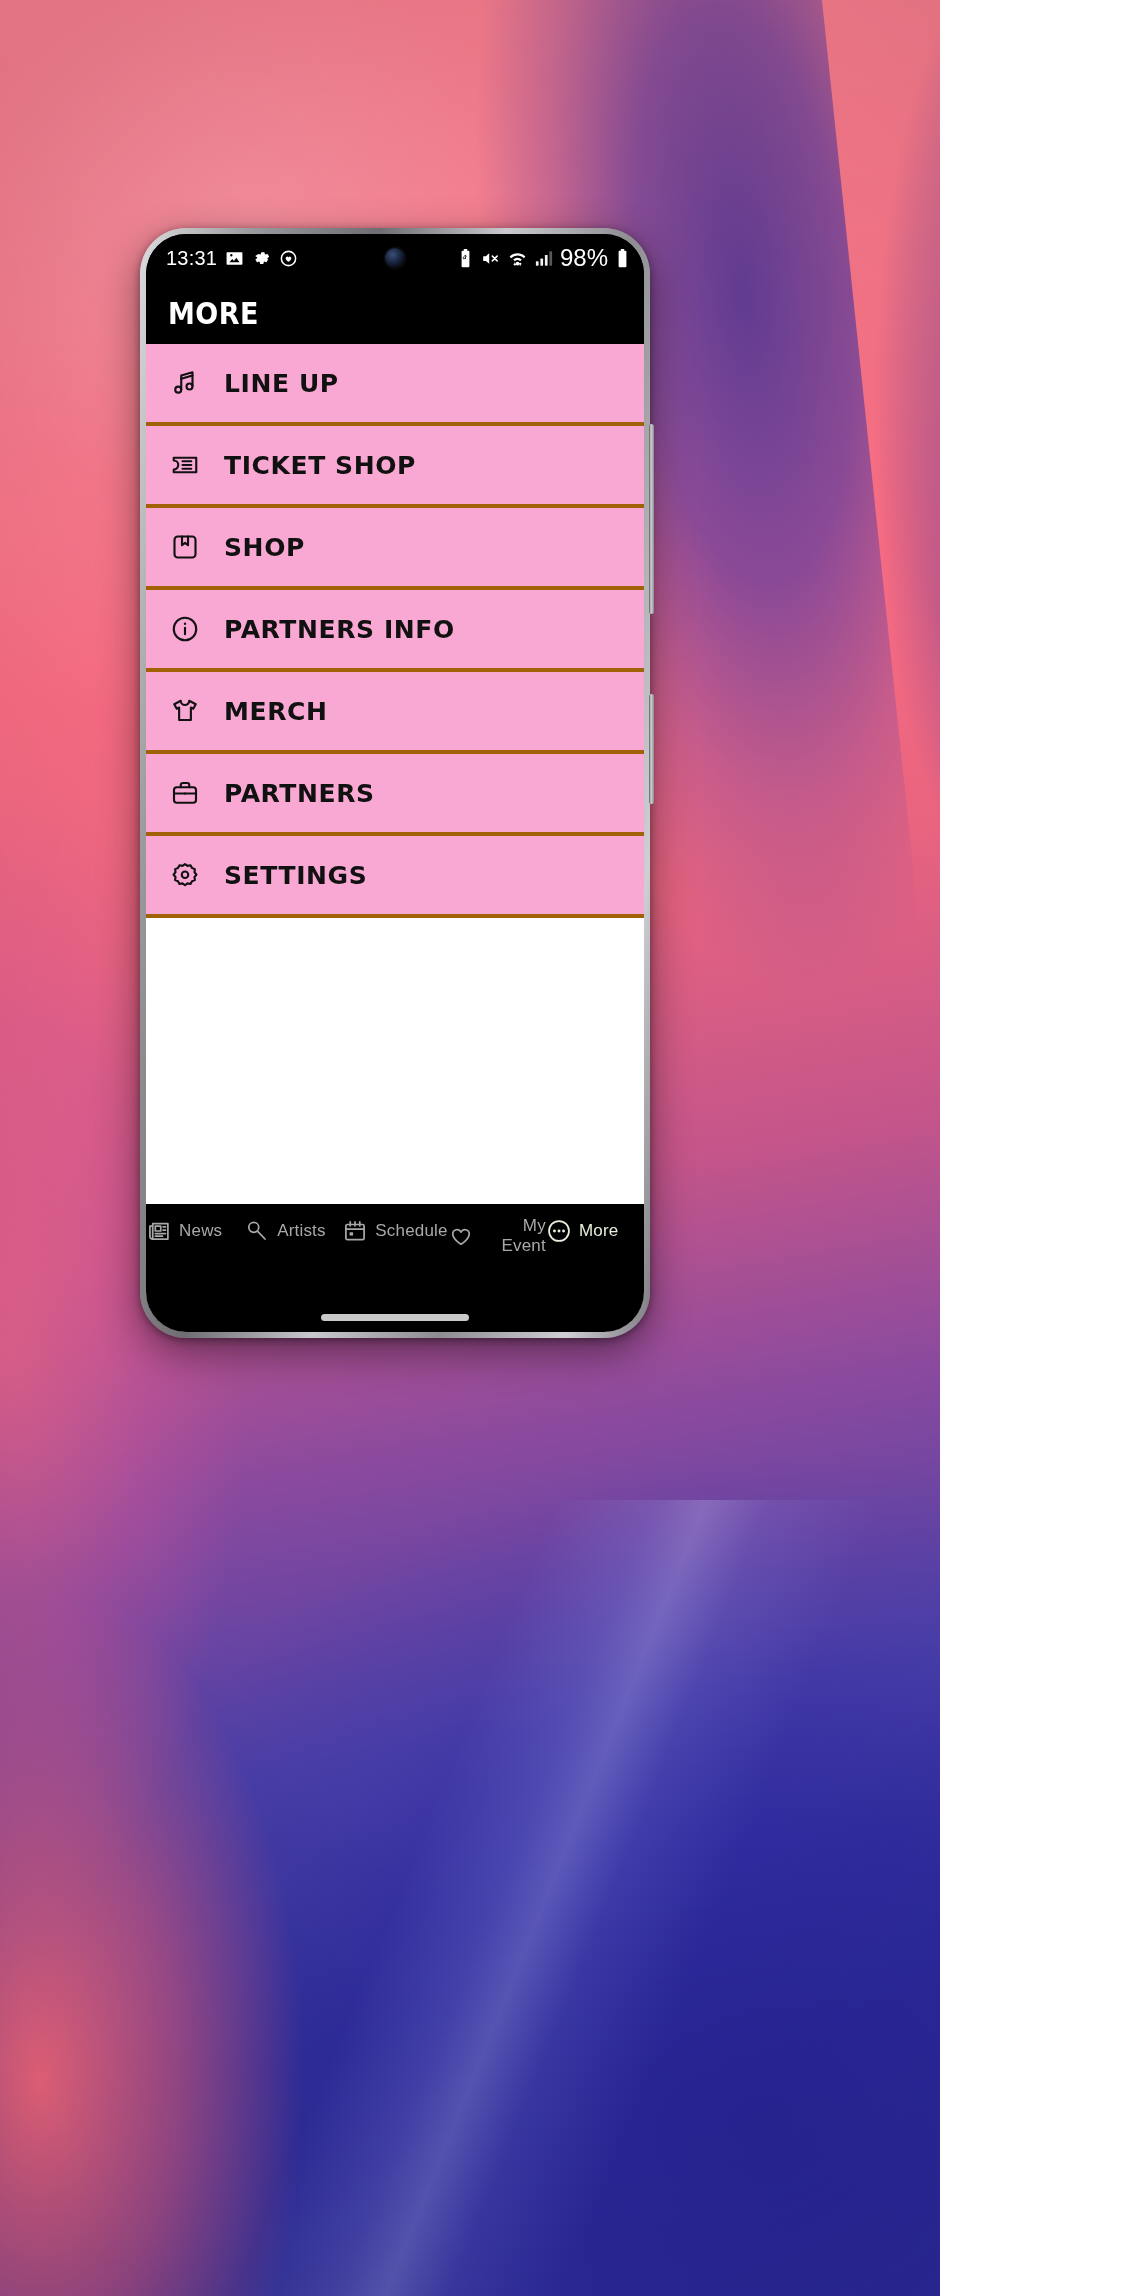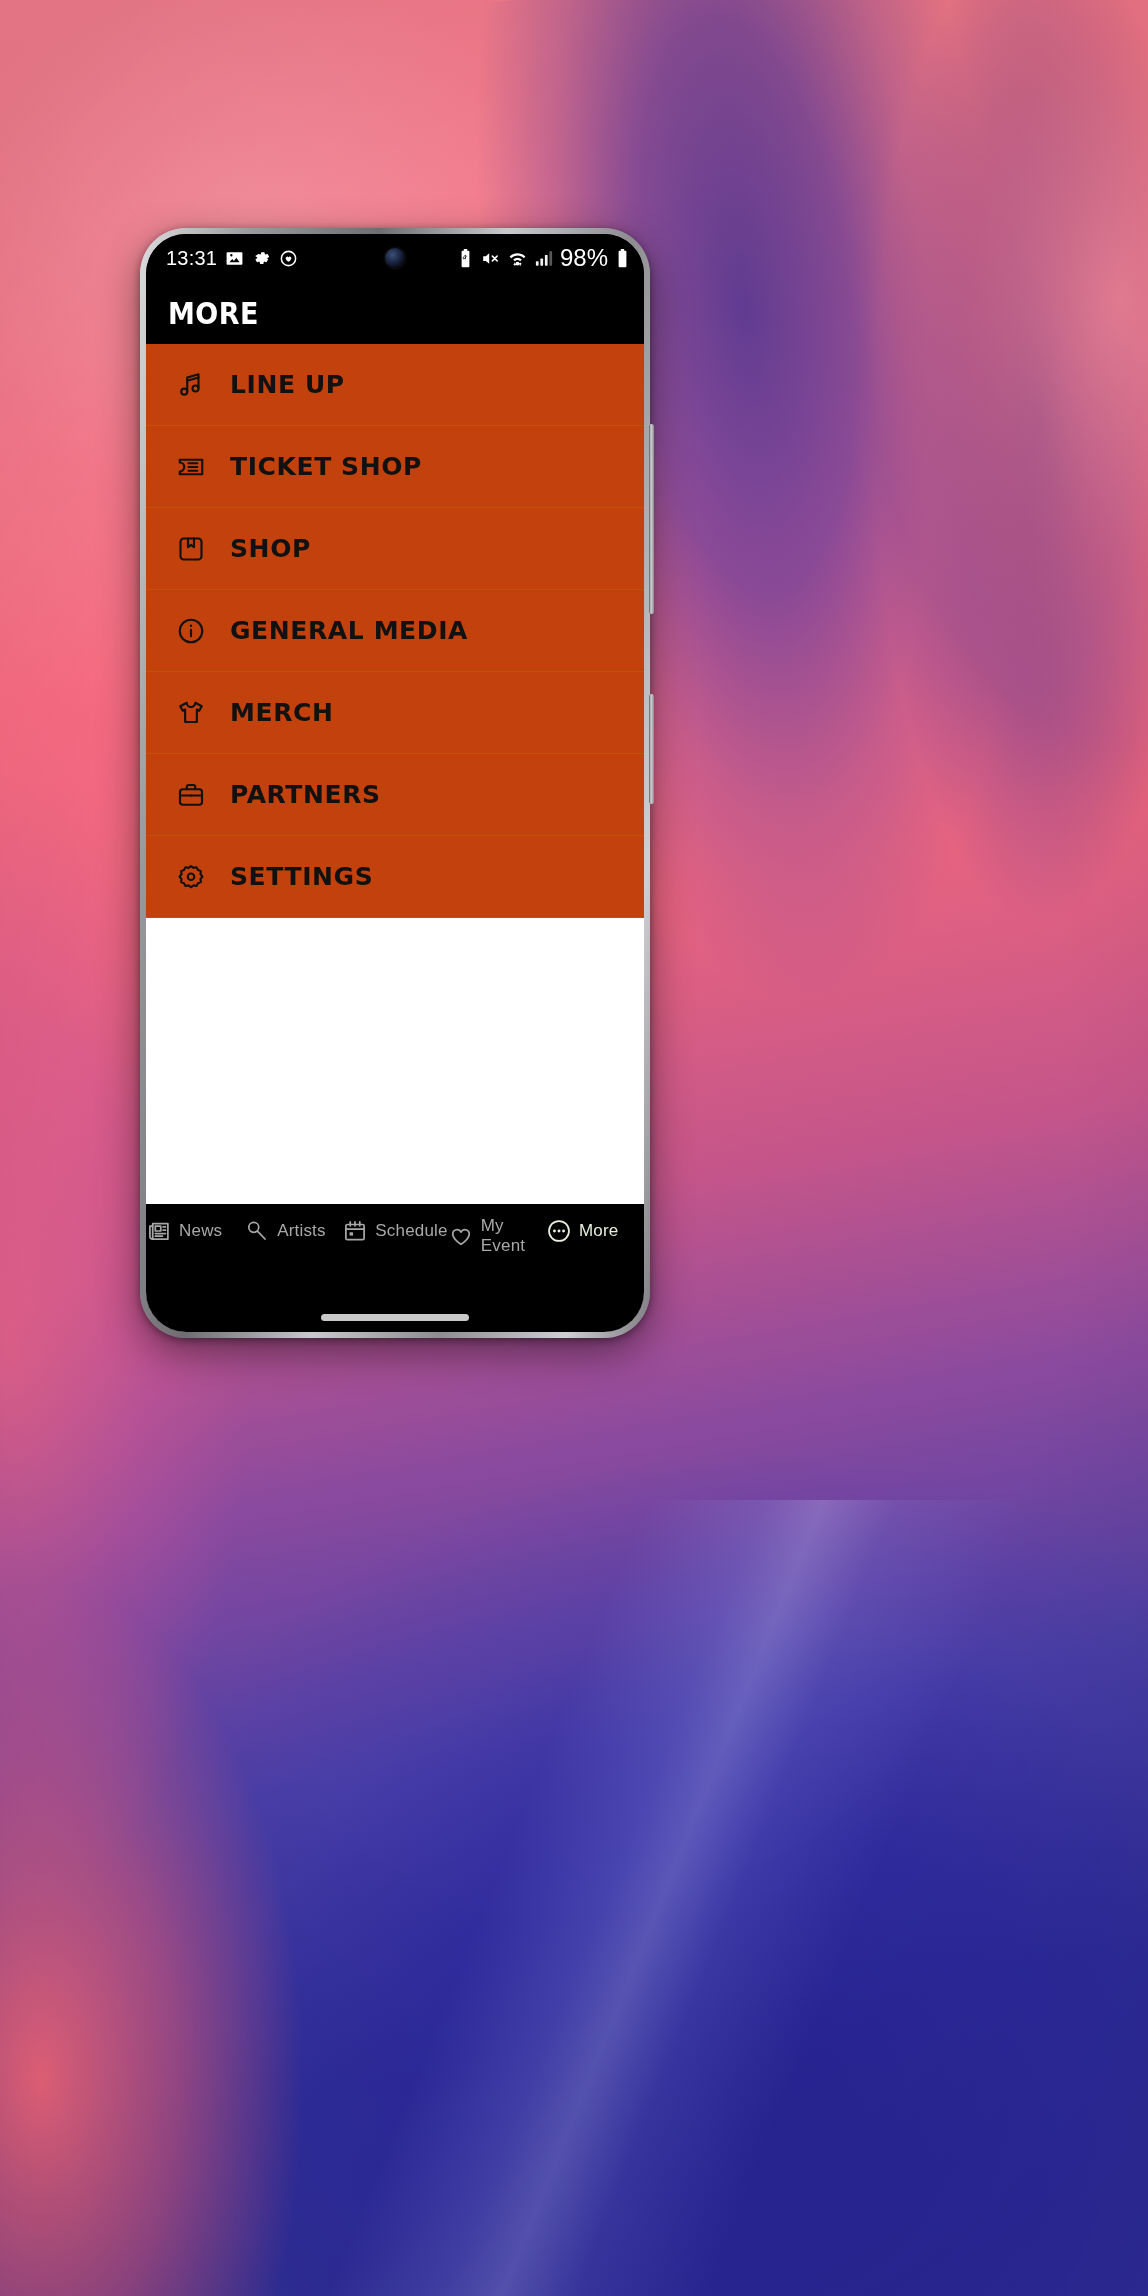--- a/index.html
+++ b/index.html
@@ -7,24 +7,25 @@
     padding: 0;
     width: 1148px;
     height: 2296px;
     overflow: hidden;
     font-family: "Liberation Sans", sans-serif;
   }
 
   
   #wallpaper {
     position: relative;
-    width: 1148px;
+    width: 940px;
     height: 2296px;
     overflow: hidden;
     background: #f06a80;
+    text-align: right;
   }
   .wp-layer { position: absolute; inset: 0; }
 
   .wp-base {
     background:
       linear-gradient(170deg,
         #fb8190 0%,
         #fb7a8c 14%,
         #f96c82 28%,
         #e9647f 40%,
@@ -191,24 +192,24 @@
   }
   #menu-list {
     flex: 1;
     overflow: hidden;
     background: #fff;
   }
   .menu-row {
     height: 82px;
     display: flex;
     align-items: center;
-    padding-left: 28px;
-    border-bottom: 1px solid #a16207;
-    box-sizing: border-box;
-    background: #c2410c;
+    padding-left: 22px;
+    border-bottom: 4px solid #a16207;
+    box-sizing: border-box;
+    background: #f9a8d4;
   }
   .menu-icon {
     width: 34px;
     height: 34px;
     display: flex;
     align-items: center;
     justify-content: center;
     flex: none;
     margin-right: 22px;
   }
@@ -383,21 +384,21 @@
 
 
           <div class="menu-row">
             <span class="menu-icon">
               <svg width="30" height="30" viewBox="0 0 24 24" fill="none" stroke="#111" stroke-width="1.7" stroke-linecap="round" stroke-linejoin="round">
                 <circle cx="12" cy="12" r="9"></circle>
                 <path d="M12 11v5.2"></path>
                 <circle cx="12" cy="7.8" r="0.95" fill="#111" stroke="none"></circle>
               </svg>
             </span>
-            <span class="menu-label">GENERAL MEDIA</span>
+            <span class="menu-label">PARTNERS INFO</span>
           </div>
 
           <div class="menu-row">
             <span class="menu-icon">
               <svg width="30" height="30" viewBox="0 0 24 24" fill="none" stroke="#111" stroke-width="1.7" stroke-linecap="round" stroke-linejoin="round">
                 <path d="M8.6 3.8L3.4 6.6l2 3.6 1.9-1v10h9.4v-10l1.9 1 2-3.6-5.2-2.8a3.2 3.2 0 01-6.8 0z"></path>
               </svg>
             </span>
             <span class="menu-label">MERCH</span>
           </div>

